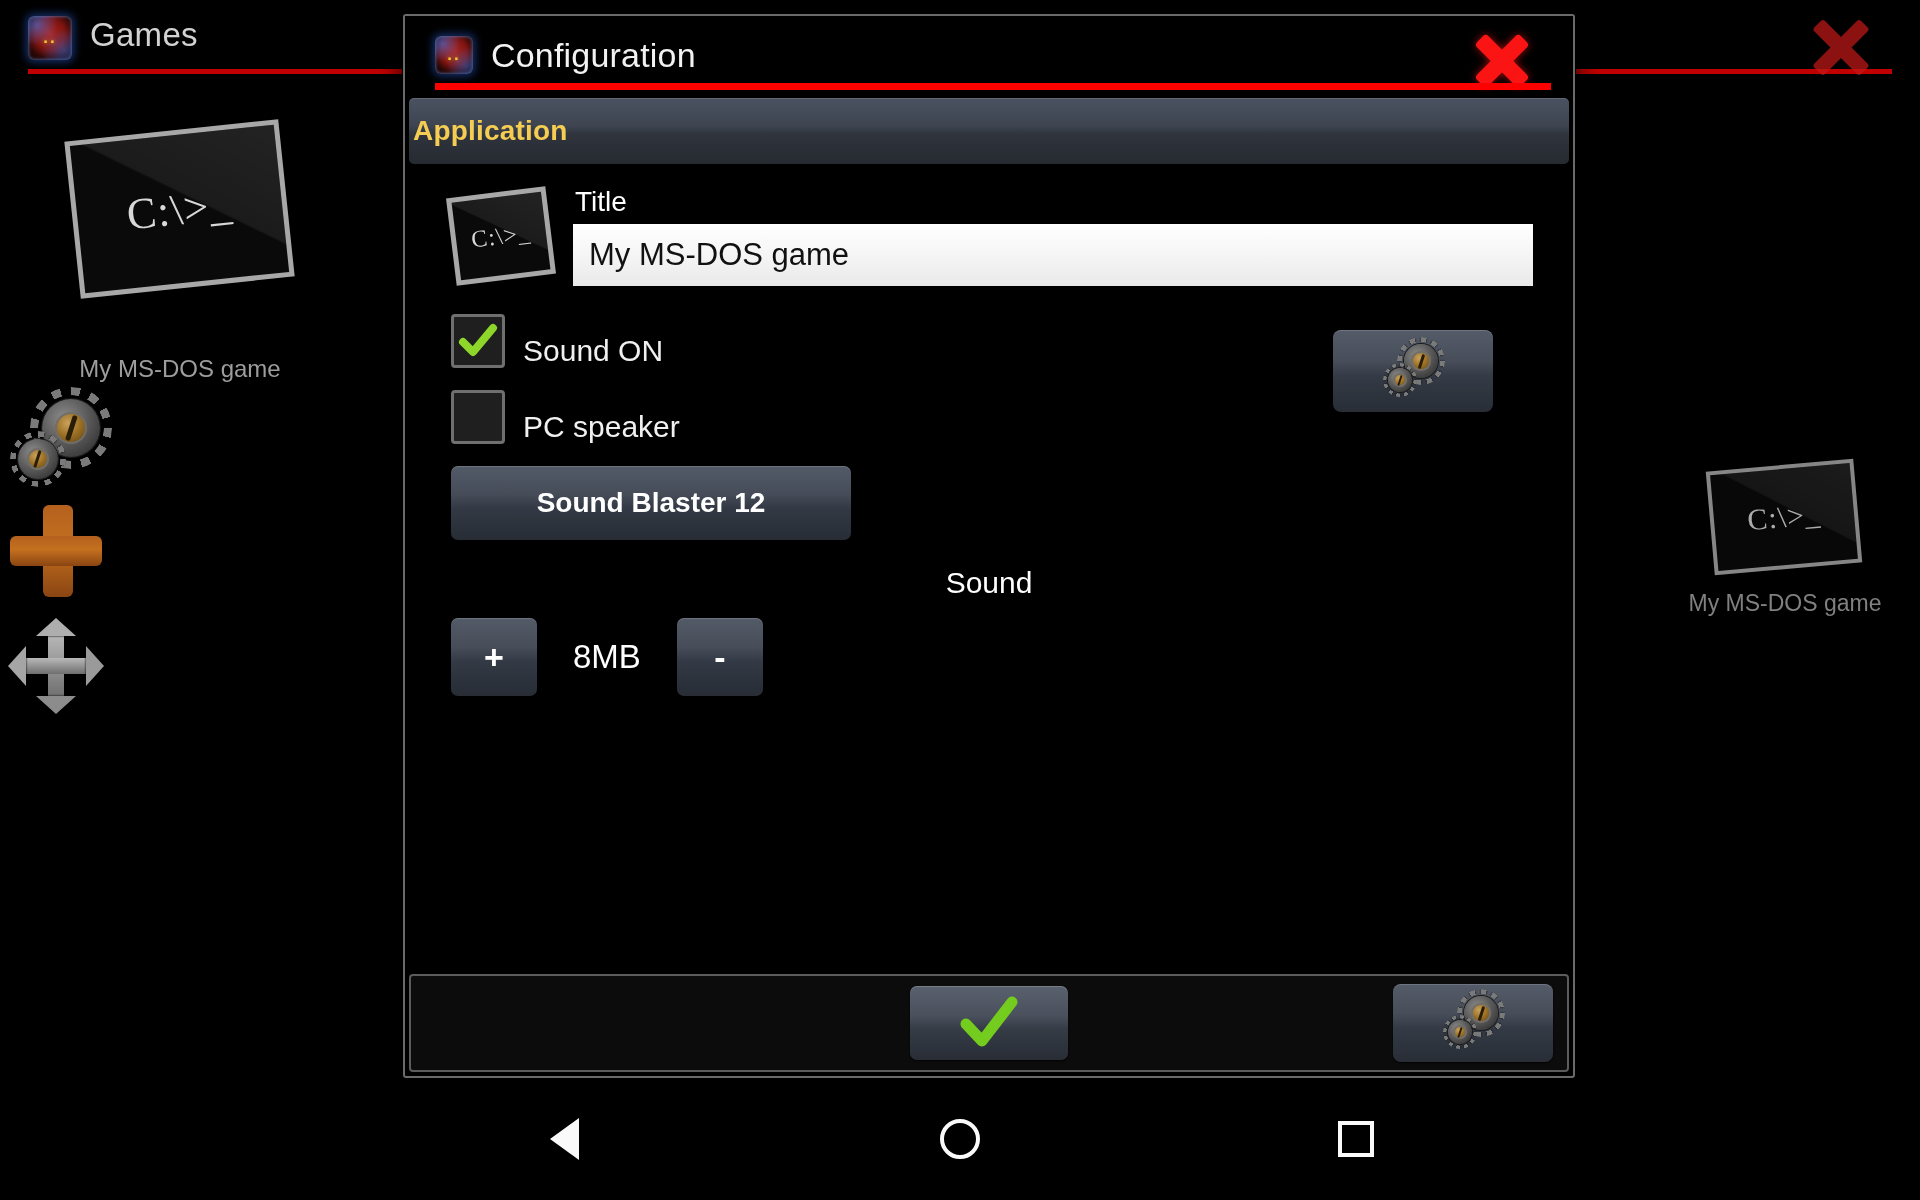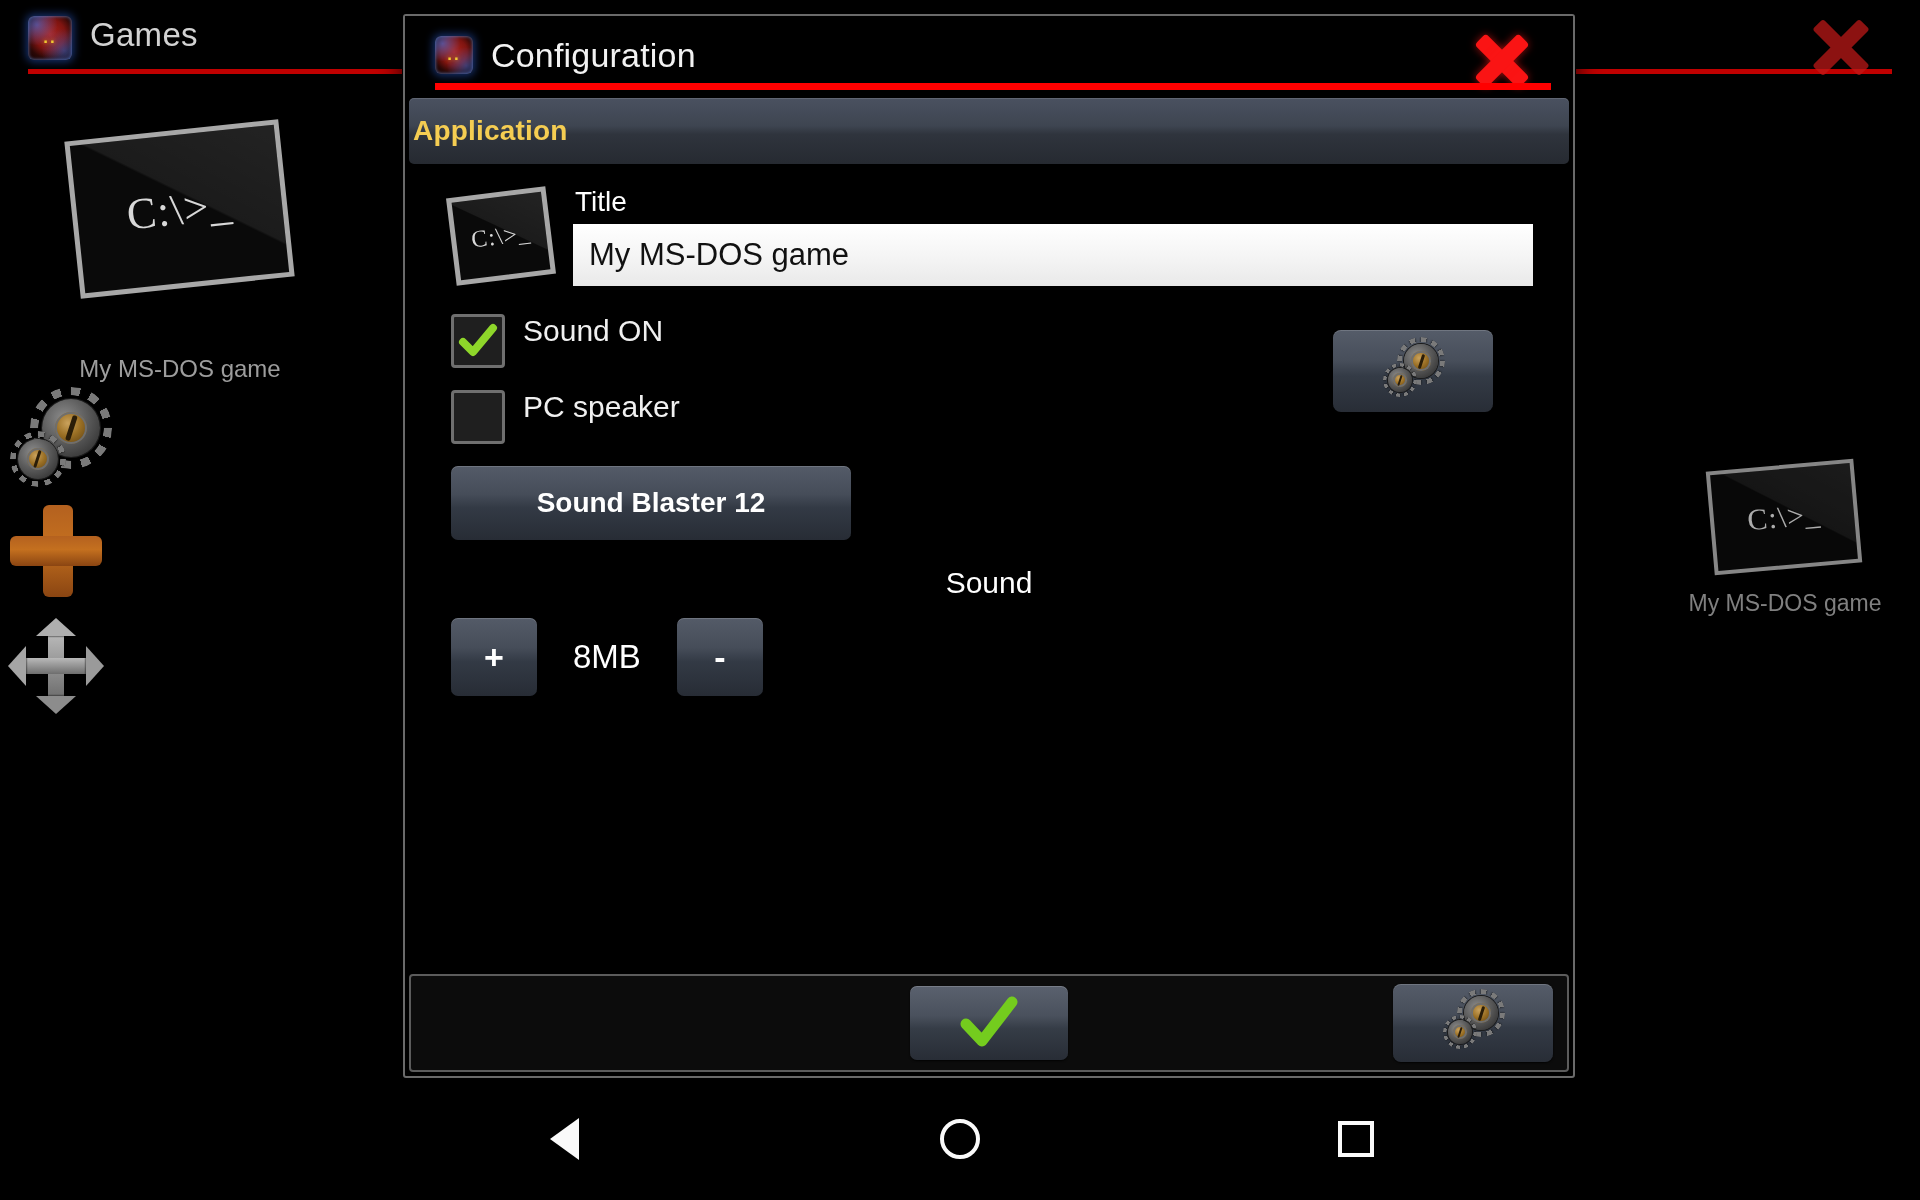--- a/index.html
+++ b/index.html
@@ -191,21 +191,21 @@
     width:100%; height:62px; border:0; outline:0;
     background:linear-gradient(180deg,#ffffff 0%,#f4f4f4 55%,#e9e9e9 100%);
     color:#111; font-size:31px; padding:0 16px;
     font-family:"Liberation Sans", sans-serif;
   }
 
   .hw-area { padding:0 40px; position:relative; }
   .group-title { color:#ffffff; font-size:30px; text-align:center; margin:26px 0 18px 0; }
 
   .sound-block { position:relative; }
-  .check-row { display:flex; align-items:flex-start; gap:18px; margin:0 0 22px 6px; }
+  .check-row { display:flex; align-items:flex-end; gap:18px; margin:0 0 22px 6px; }
   .checkbox {
     width:54px; height:54px; flex:0 0 auto;
     background:#1f1f1f; border:3px solid #6f6f6f; border-radius:4px;
     display:flex; align-items:center; justify-content:center;
   }
   .checkbox svg { display:block; }
   .check-label { color:#f0f0f0; font-size:30px; }
 
   .btn {
     border:0; cursor:pointer; color:#fff; border-radius:7px;

